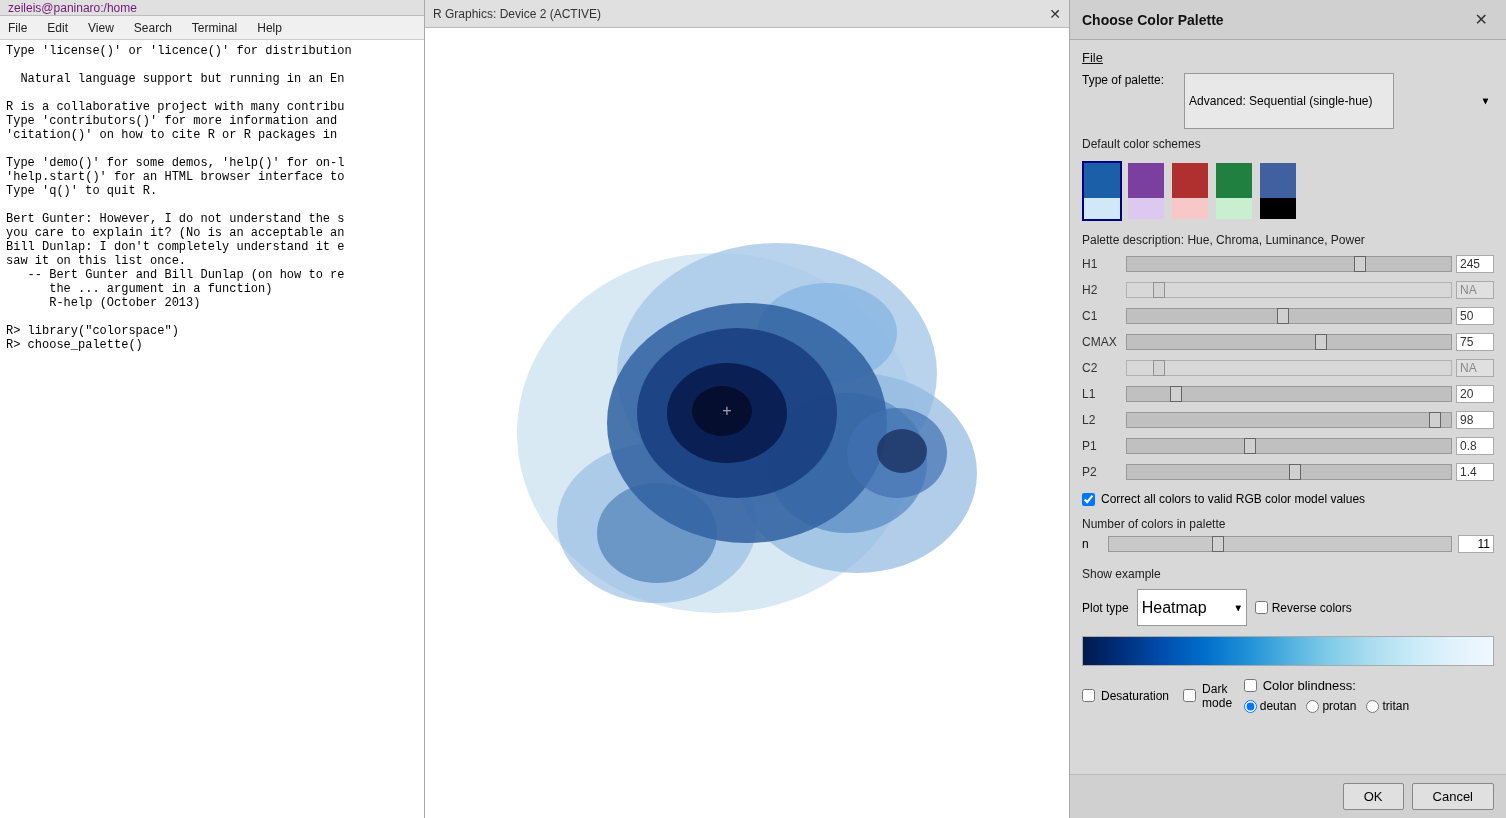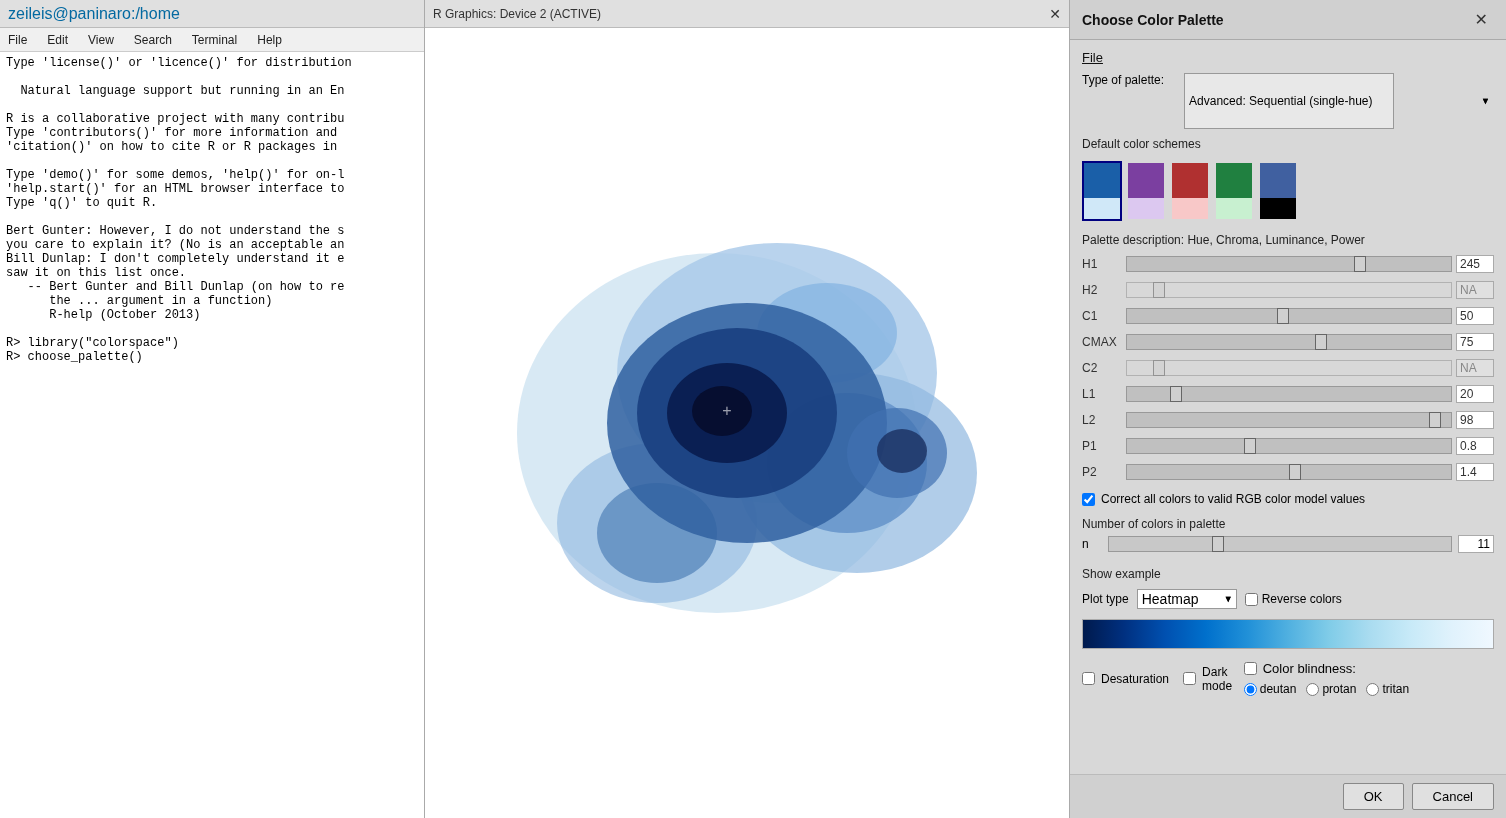--- a/index.html
+++ b/index.html
@@ -9,27 +9,27 @@
     .terminal-panel {
       width: 425px;
       height: 818px;
       background: #ffffff;
       display: flex;
       flex-direction: column;
       border-right: 1px solid #aaa;
     }
     .terminal-titlebar {
       background: #e0e0e0;
-      height: 28px;
+      height: 16px;
       display: flex;
       align-items: center;
       padding: 0 8px;
       border-bottom: 1px solid #bbb;
-      font-size: 16px;
-      color: #0369a1;
+      font-size: 12px;
+      color: #701a75;
     }
     .terminal-menubar {
       background: #f0f0f0;
       height: 24px;
       display: flex;
       align-items: center;
       padding: 0 4px;
       border-bottom: 1px solid #ccc;
       gap: 12px;
     }
@@ -298,22 +298,22 @@
     .plot-type-row {
       display: flex;
       align-items: center;
       gap: 8px;
       margin-bottom: 4px;
     }
     .plot-type-label {
       font-size: 12px;
     }
     .plot-type-select {
-      font-size: 14px;
-      padding: 1px 4px;
+      font-size: 16px;
+      padding: 9px 4px;
       background: #ffffff;
       border: 1px solid #999;
       appearance: none;
       -webkit-appearance: none;
       padding-right: 20px;
     }
     .select-wrapper2 {
       position: relative;
       display: inline-block;
     }

